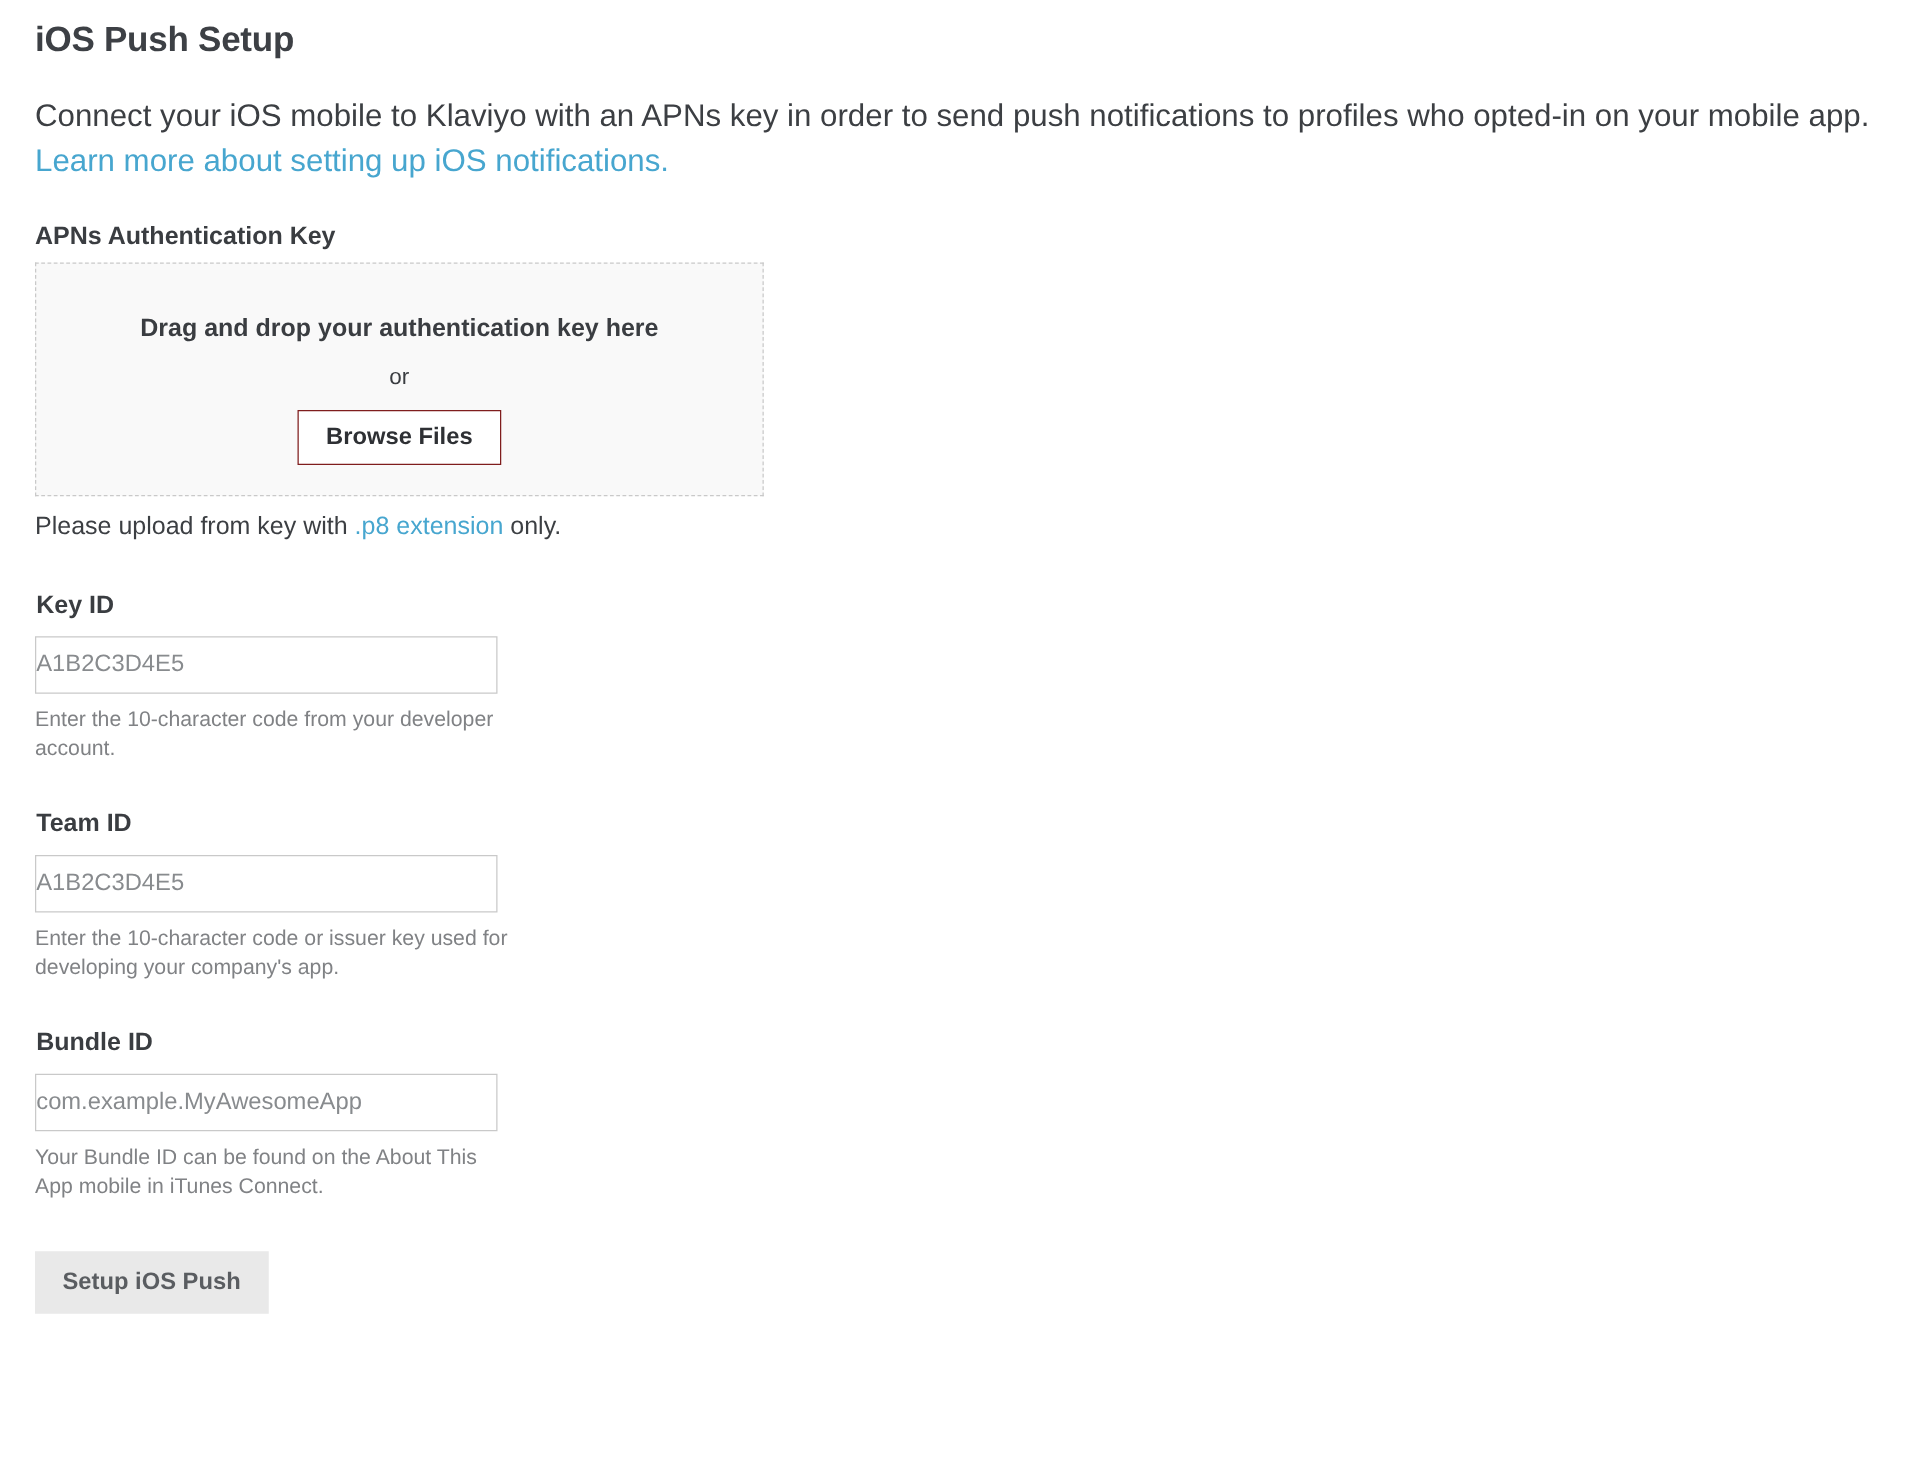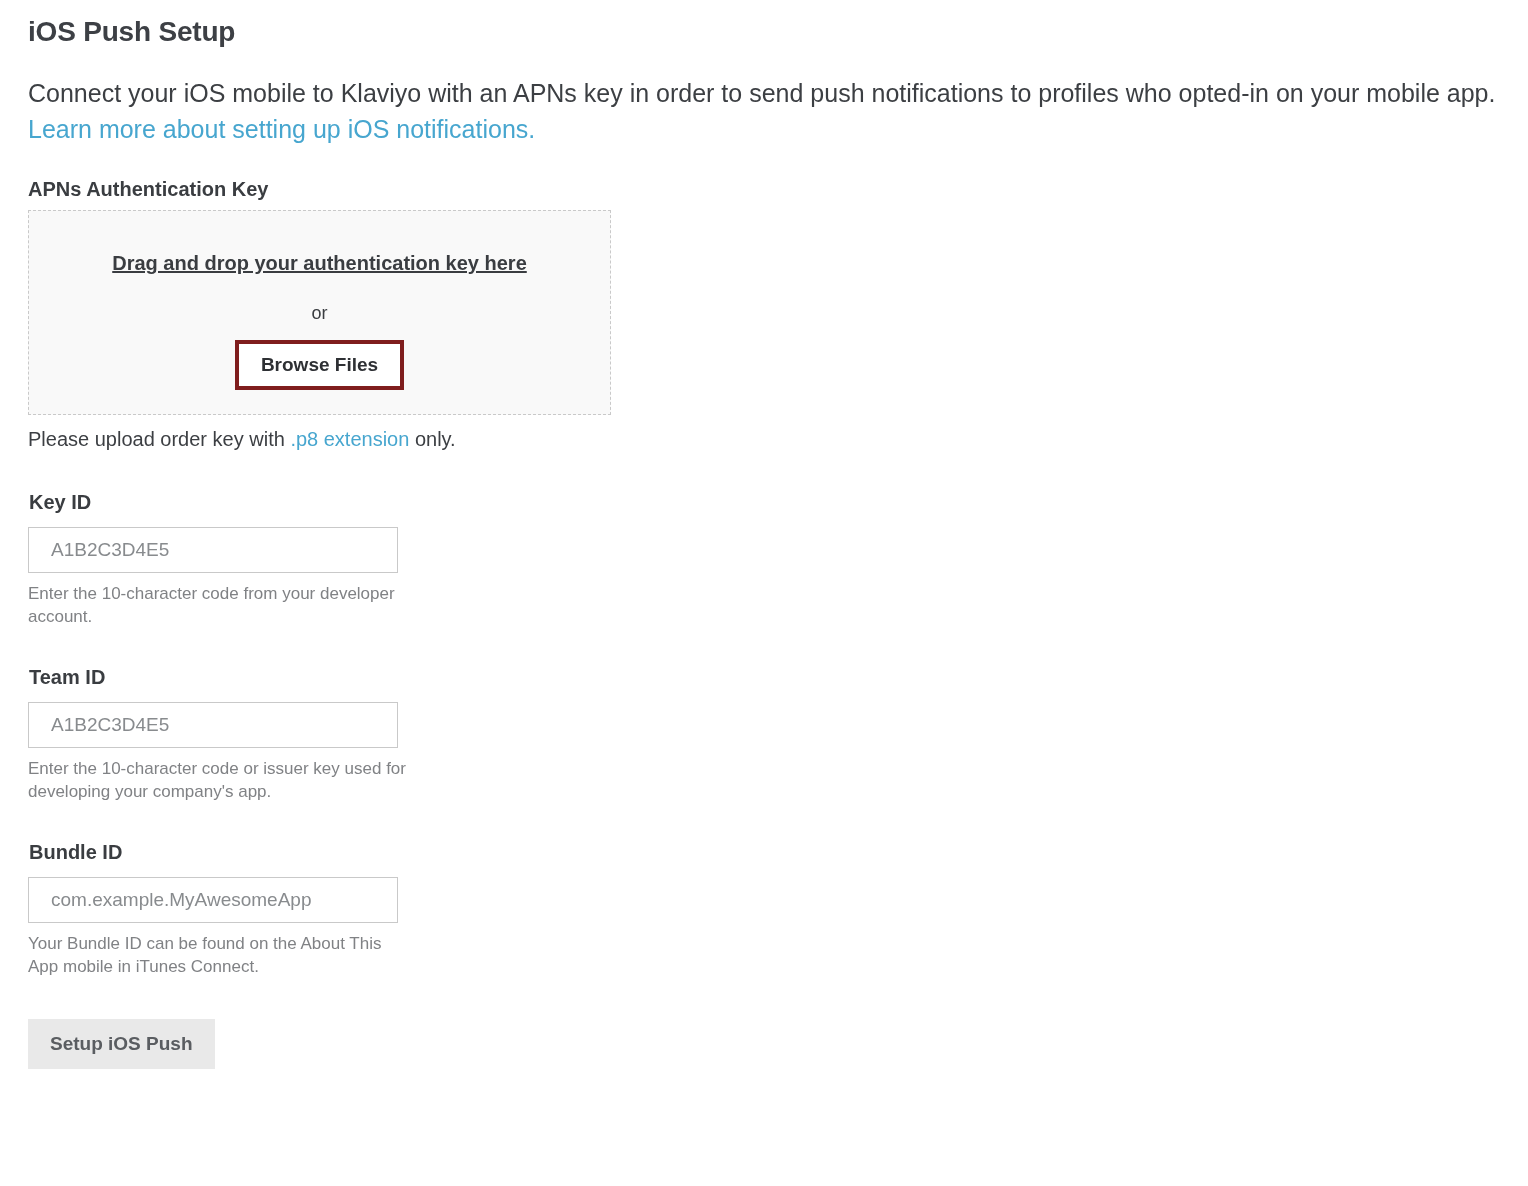--- a/index.html
+++ b/index.html
@@ -38,32 +38,31 @@
       width: 583px;
       background: #f9f9f9;
       border: 1px dashed #c9c9c9;
       text-align: center;
       padding: 38px 20px 24px 20px;
     }
     .dropzone .drag-text {
       font-size: 20px;
       font-weight: 600;
       color: #3a3d41;
-      margin-bottom: 22px;
-      text-decoration: underline;
+      margin-bottom: 10px;
     }
     .dropzone .or-text {
       font-size: 18px;
       color: #3a3d41;
       margin-bottom: 14px;
     }
     .browse-btn {
       display: inline-block;
       background: #ffffff;
-      border: 4px solid #7f1d1d;
+      border: 1px solid #7f1d1d;
       font-size: 19px;
       font-weight: 600;
       color: #2e3034;
       padding: 10px 22px;
       cursor: pointer;
       font-family: inherit;
     }
     .hint {
       font-size: 20px;
       color: #3c3f43;
@@ -74,21 +73,21 @@
       font-size: 20px;
       font-weight: 600;
       color: #3a3d41;
       margin-bottom: 10px;
       margin-left: 1px;
     }
     input[type="text"].text-input {
       width: 370px;
       height: 46px;
       border: 1px solid #c9c9c9;
-      padding: 0 22px;
+      padding: 0 0;
       font-size: 19px;
       color: #3a3d41;
       font-family: inherit;
       outline: none;
       background: #ffffff;
     }
     input[type="text"].text-input::placeholder { color: #888b8e; }
     .help-text {
       font-size: 17px;
       color: #808285;
@@ -121,21 +120,21 @@
 
 <div class="section-heading">APNs Authentication Key</div>
 
 <div class="dropzone">
   <div class="drag-text">Drag and drop your authentication key here</div>
   <div class="or-text">or</div>
   <button class="browse-btn">Browse Files</button>
 </div>
 
 <div class="hint">
-  <span>Please upload order key with </span><a href="#" class="link">.p8 extension</a><span> only.</span>
+  <span>Please upload from key with </span><a href="#" class="link">.p8 extension</a><span> only.</span>
 </div>
 
 <div class="field-group">
   <div class="field-label">Key ID</div>
   <input type="text" class="text-input" placeholder="A1B2C3D4E5" style="">
   <div class="help-text">Enter the 10-character code from your developer account.</div>
 </div>
 
 <div class="field-group">
   <div class="field-label">Team ID</div>

